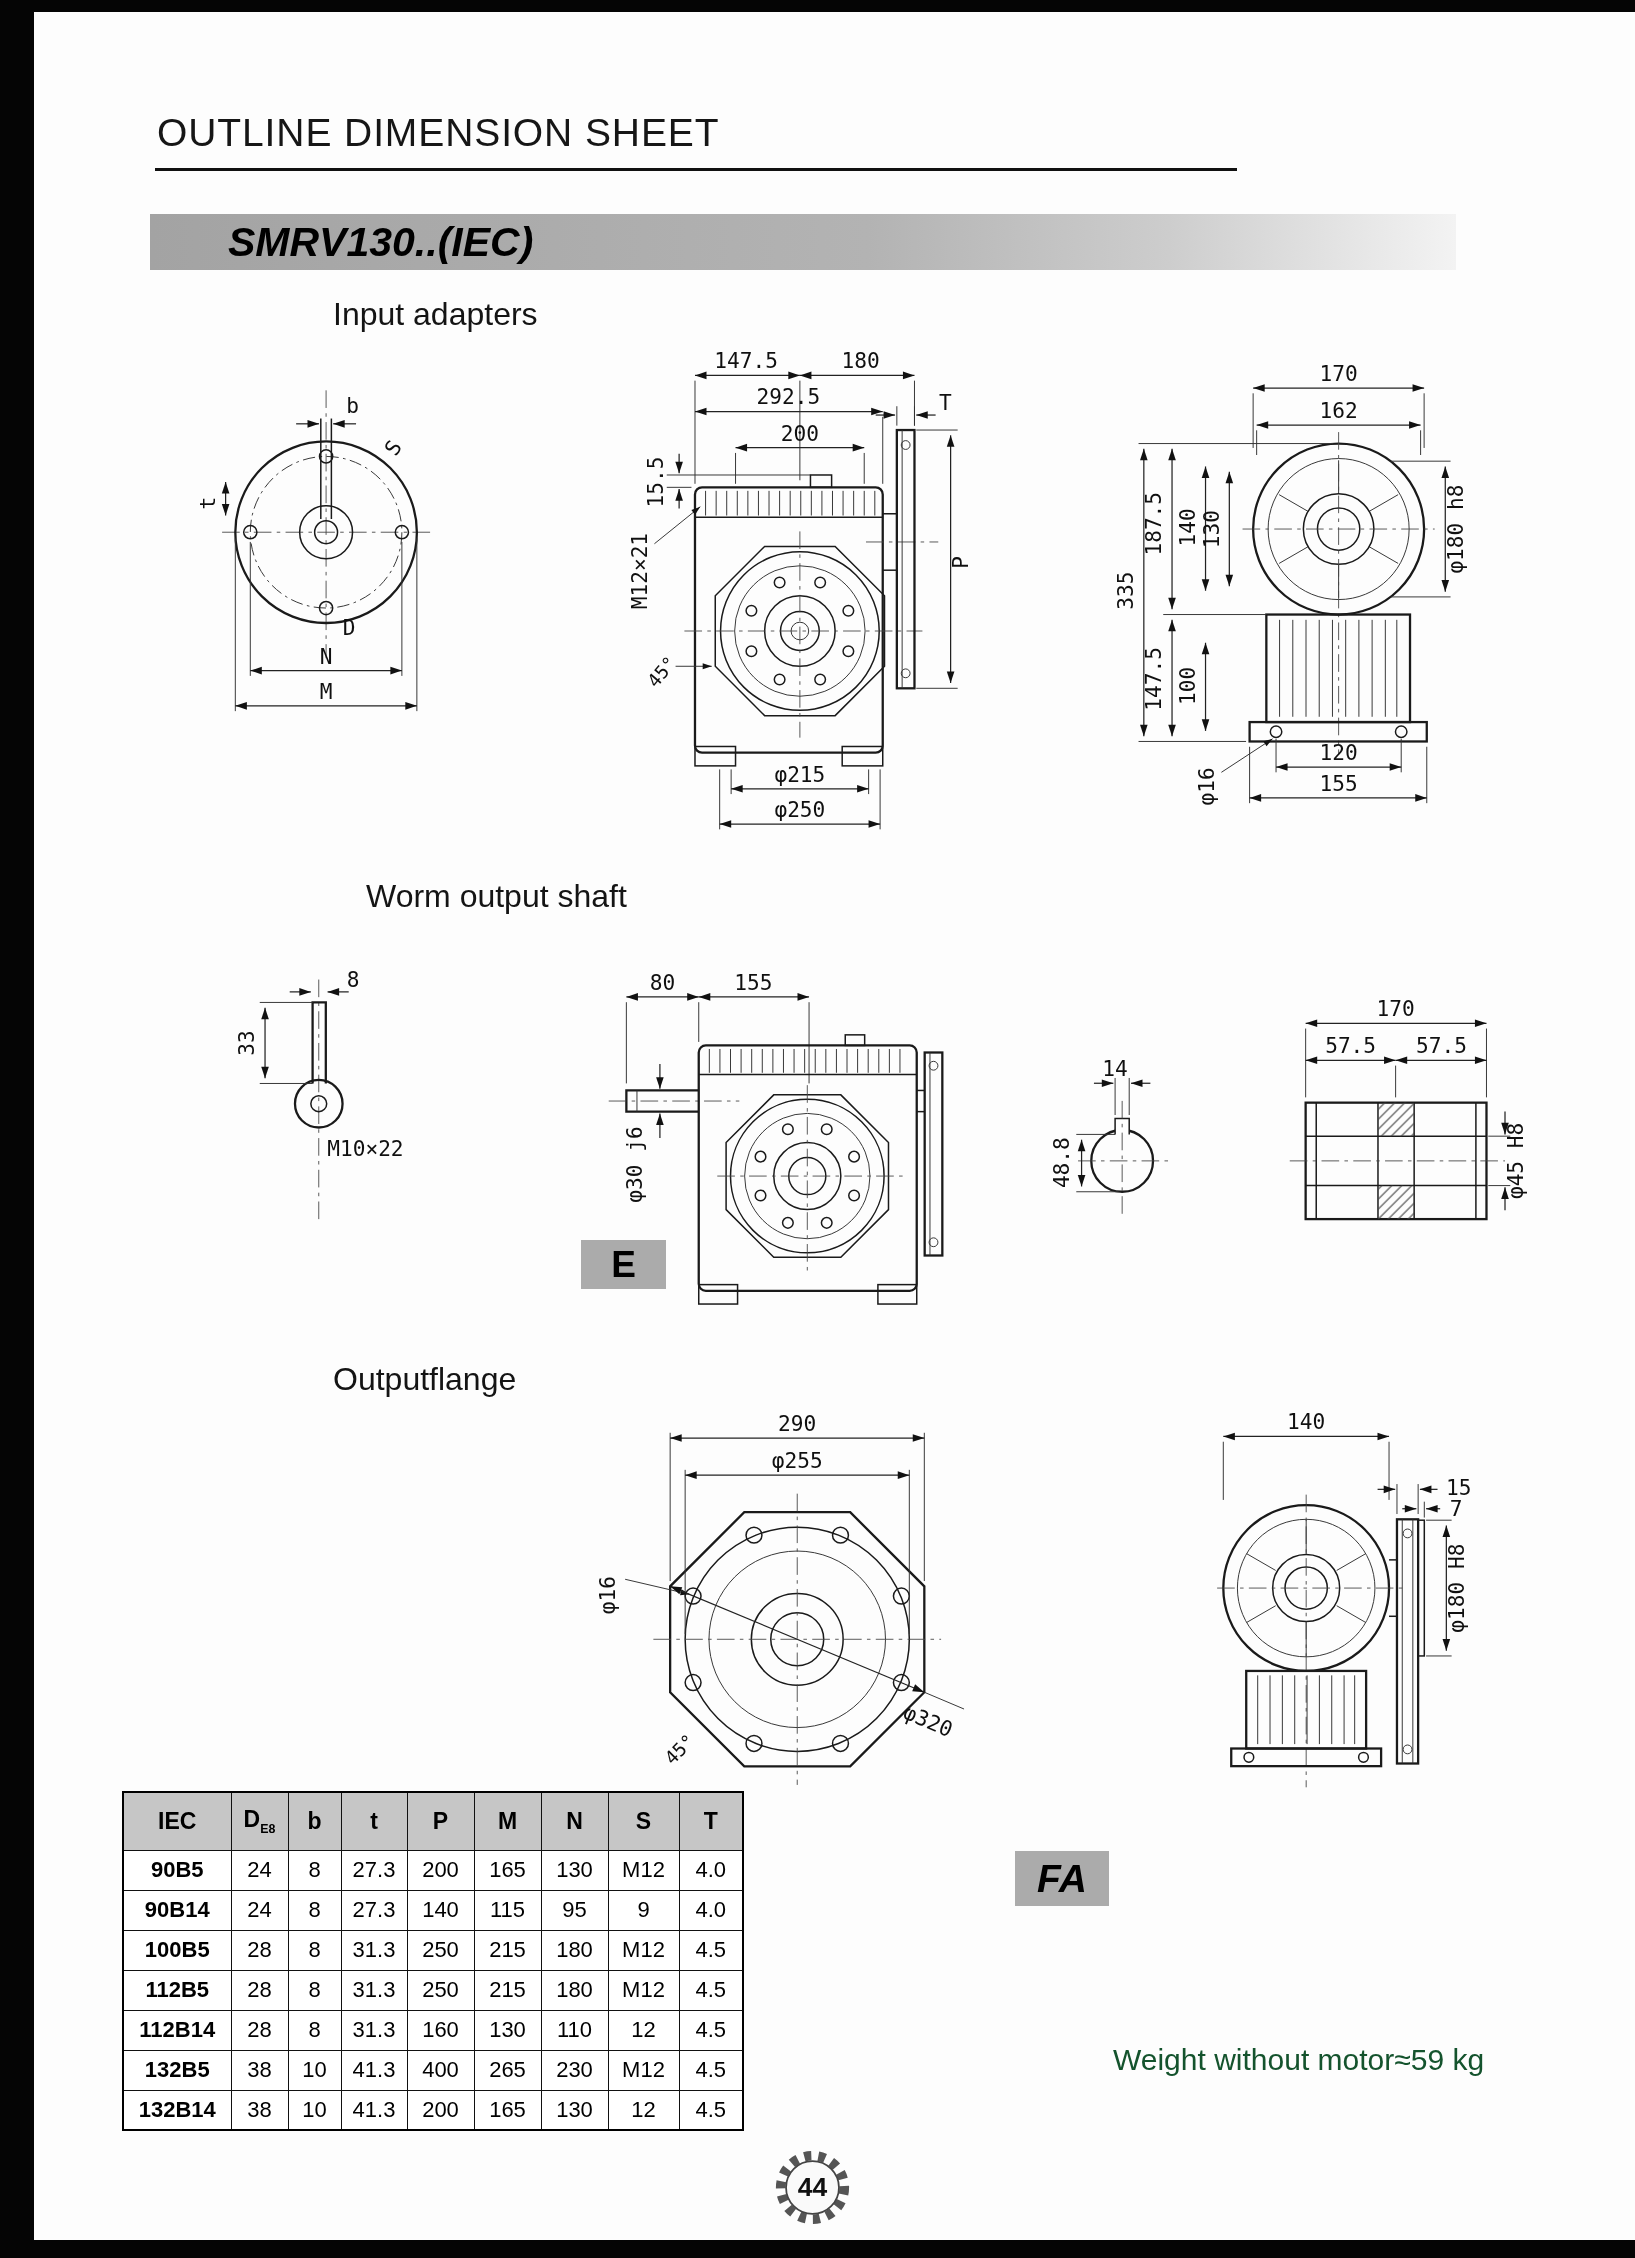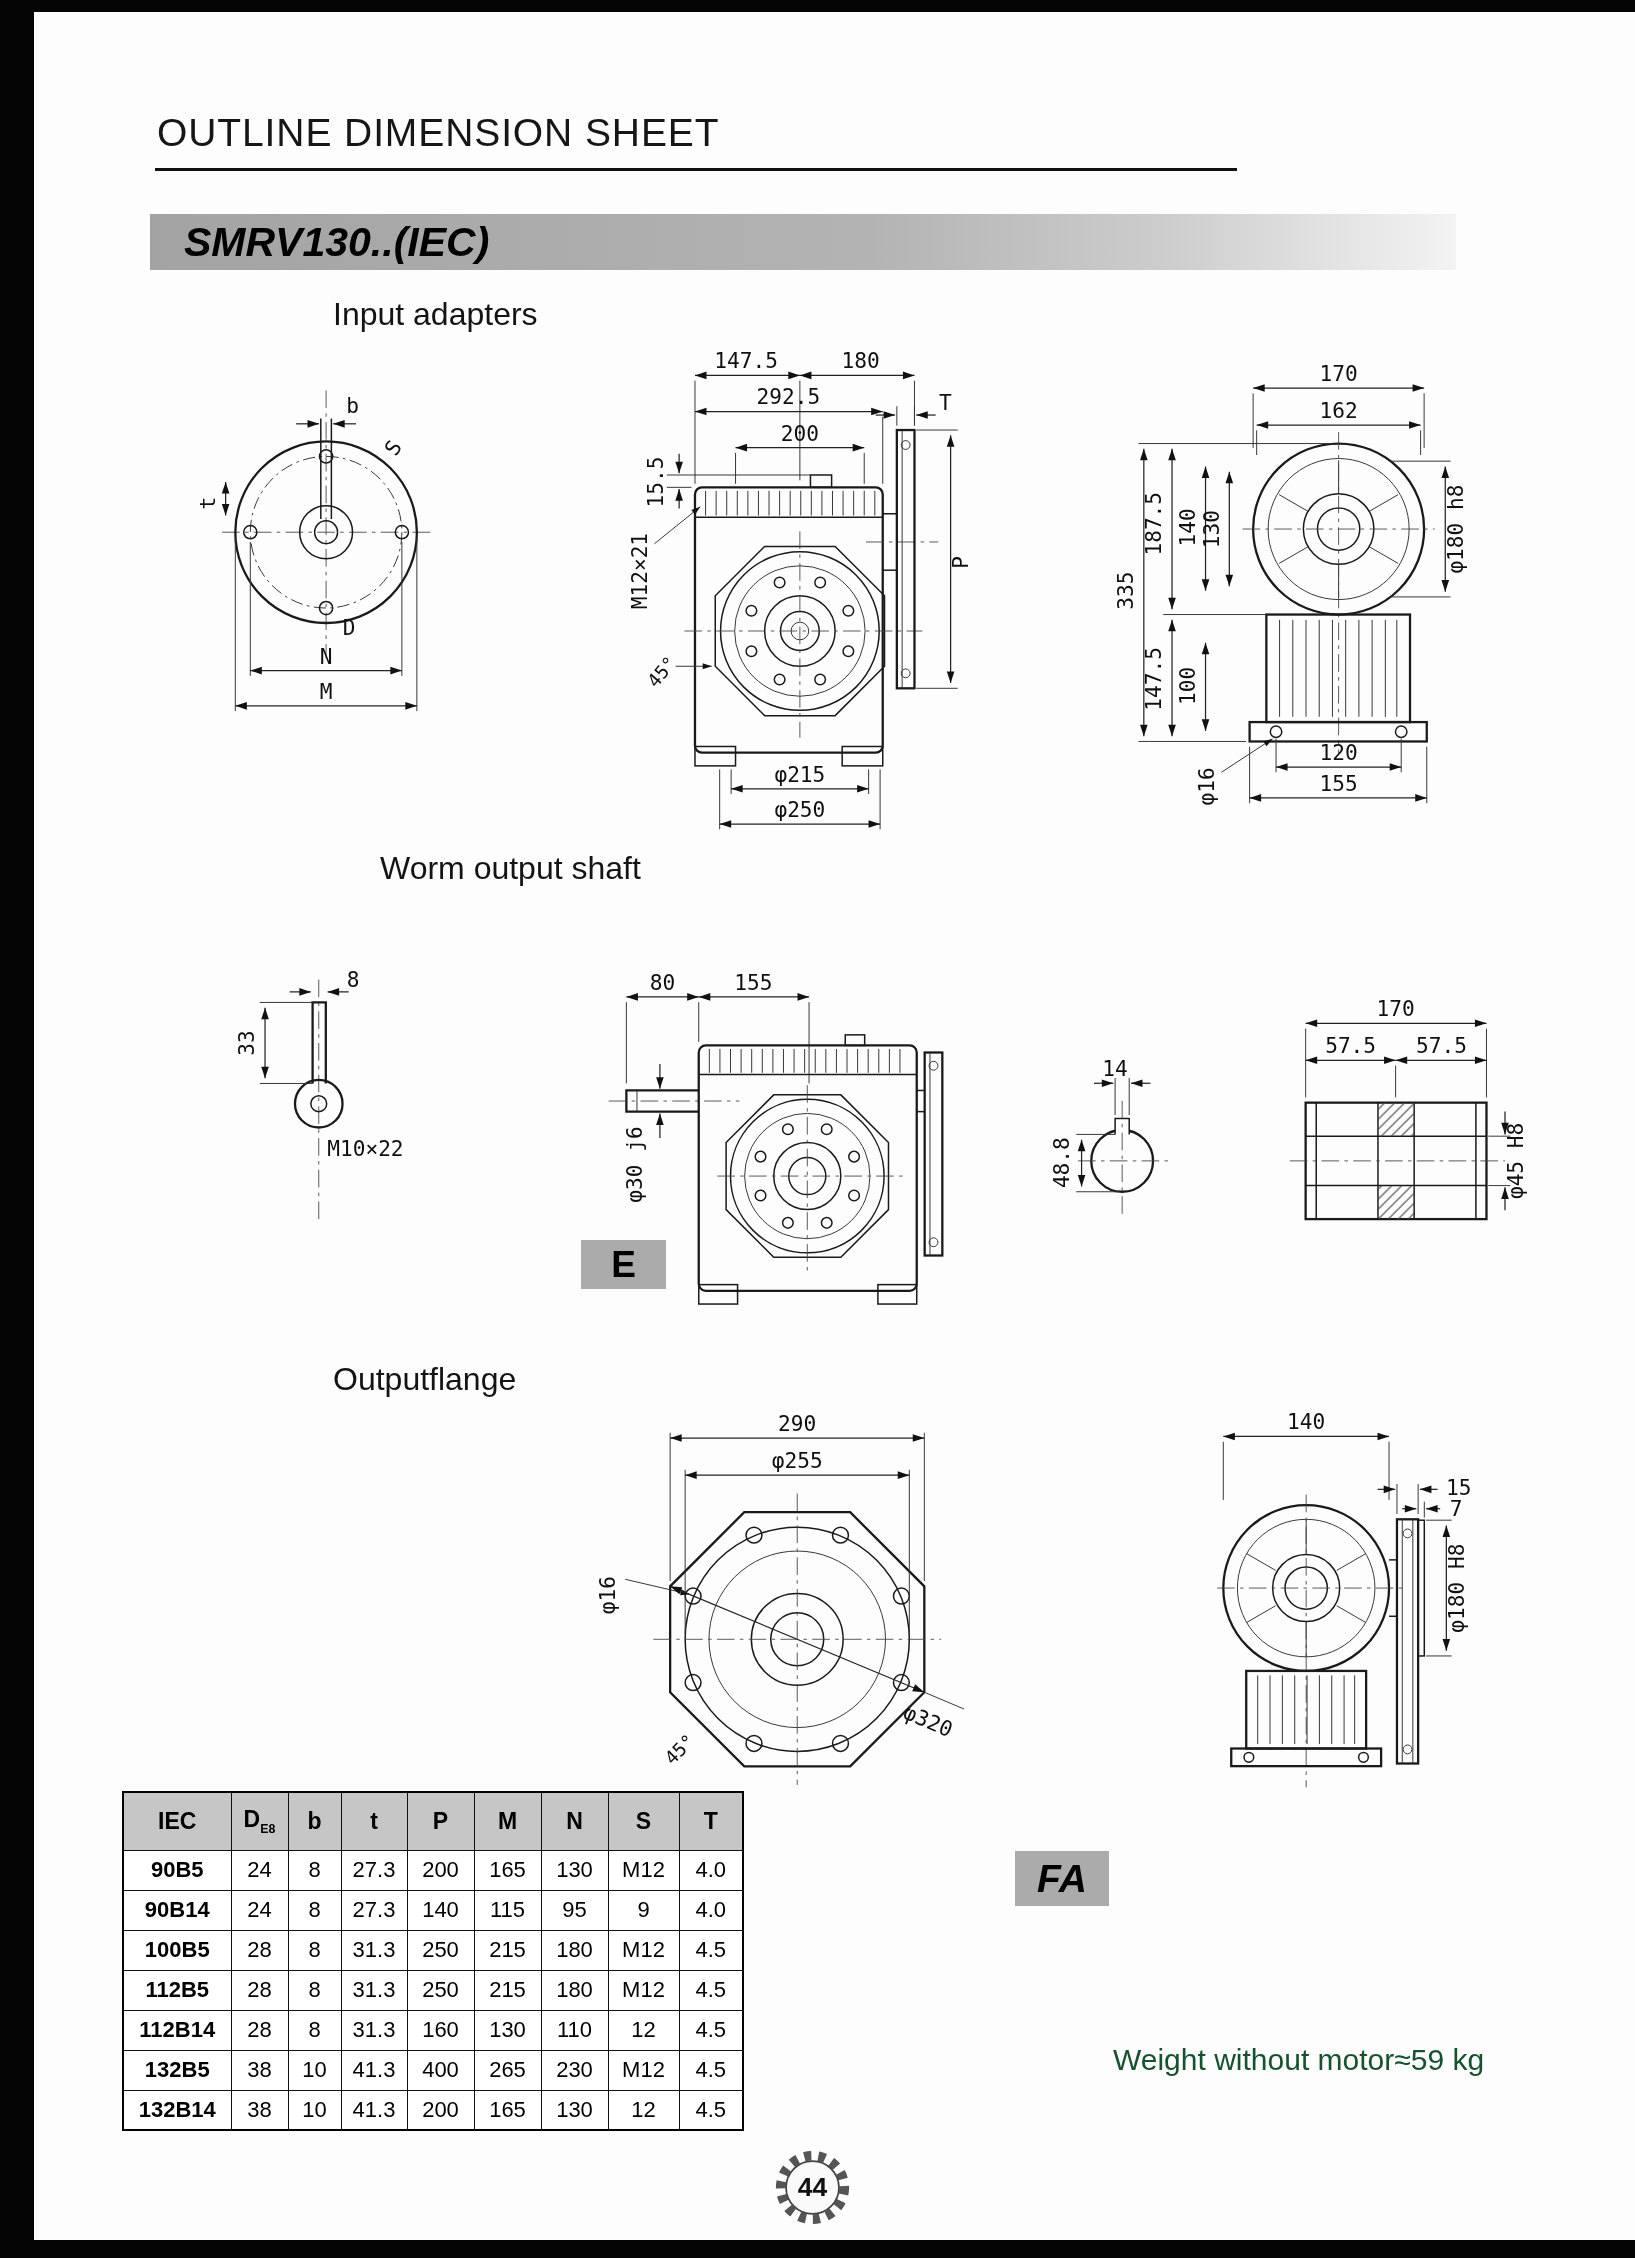--- a/index.html
+++ b/index.html
@@ -9,25 +9,25 @@
   .bar-left   { position:absolute; left:0; top:0; width:34px; height:2258px; background:#050505; }
   .bar-top    { position:absolute; left:0; top:0; width:1636px; height:11.5px; background:#050505; }
   .bar-bottom { position:absolute; left:0; bottom:0; width:1636px; height:17.6px; background:#050505; }
 
   .header-title { position:absolute; left:157px; top:111px; font-size:39px; letter-spacing:0.9px; color:#161616; }
   .header-rule  { position:absolute; left:155px; top:168px; width:1082px; height:2.6px; background:#111; }
 
   .model-bar { position:absolute; left:150px; top:214px; width:1306px; height:56px;
                background:linear-gradient(90deg,#a3a3a3 0%,#b3b3b3 55%,#cdcdcd 78%,#f3f3f3 100%);
                display:flex; align-items:center; }
-  .model-bar span { font-size:41px; font-weight:bold; font-style:italic; padding-left:34px; color:#000; }
+  .model-bar span { font-size:41px; font-weight:bold; font-style:italic; padding-left:34px; color:#000;margin-left:44px; }
 
   .sec-title { position:absolute; font-size:32px; color:#141414; }
   #t-input { left:333px; top:296px; }
-  #t-worm  { left:366px; top:850px;margin-left:14px; }
+  #t-worm  { left:366px; top:878px; }
   #t-flange{ left:333px; top:1361px; }
 
   svg.draw { position:absolute; overflow:visible; }
   svg text { font-family:"DejaVu Sans Mono",monospace; font-size:24px; fill:#101010; text-anchor:middle; }
   svg text.sm { font-size:21px; }
   .ol { fill:none; stroke:#1a1a1a; stroke-width:2.6; }
   .md { fill:none; stroke:#1a1a1a; stroke-width:1.7; }
   .tn { fill:none; stroke:#333;    stroke-width:1.1; }
   .dim{ fill:none; stroke:#222;    stroke-width:1.4; }
   .cl { fill:none; stroke:#444;    stroke-width:1; stroke-dasharray:20 6 4 6; }

